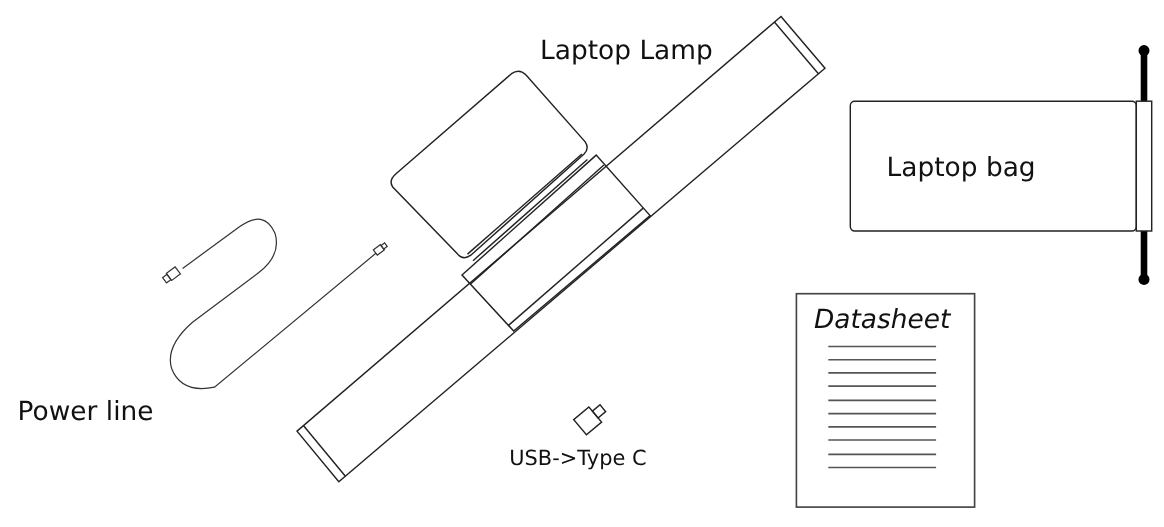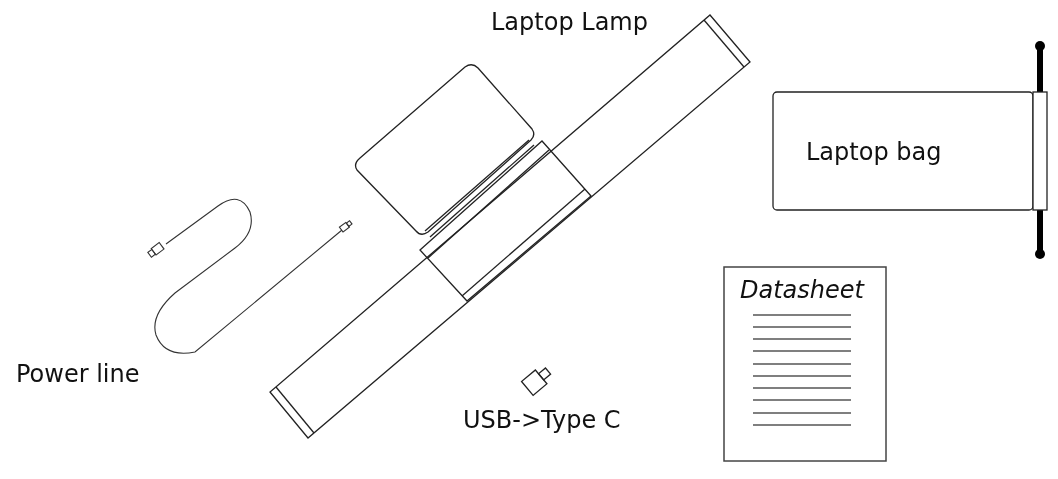--- a/index.html
+++ b/index.html
@@ -1,21 +1,21 @@
 <!DOCTYPE html>
 <html><head>
 <meta charset="utf-8">
 <style>
   html, body { margin:0; padding:0; background:#ffffff; }
   body { width:1058px; height:479px; position:relative; overflow:hidden; font-family:"DejaVu Sans", sans-serif; }
   #canvas { position:absolute; left:0; top:0; }
   .label { position:absolute; color:#111; font-family:"DejaVu Sans", sans-serif; white-space:nowrap; }
-  .lbl-lamp { left:491px; top:8px; font-size:24px; }
+  .lbl-lamp { left:491px; top:32px; font-size:24px; }
   .lbl-power { left:16px; top:360px; font-size:24px; }
-  .lbl-usb { left:463px; top:406px; font-size:24px; }
+  .lbl-usb { left:463px; top:406px; font-size:19px; }
   .lbl-bag { left:806px; top:138px; font-size:24px; }
   .lbl-data { left:740px; top:276px; font-size:24px;font-style:italic; }
   svg .ln { fill:none; stroke:#222; stroke-width:1.3; }
   svg .thin { fill:none; stroke:#333; stroke-width:1.1; }
 </style>
 </head>
 <body>
 
 <svg id="canvas" width="1058" height="479" viewBox="0 0 1058 479">
 

